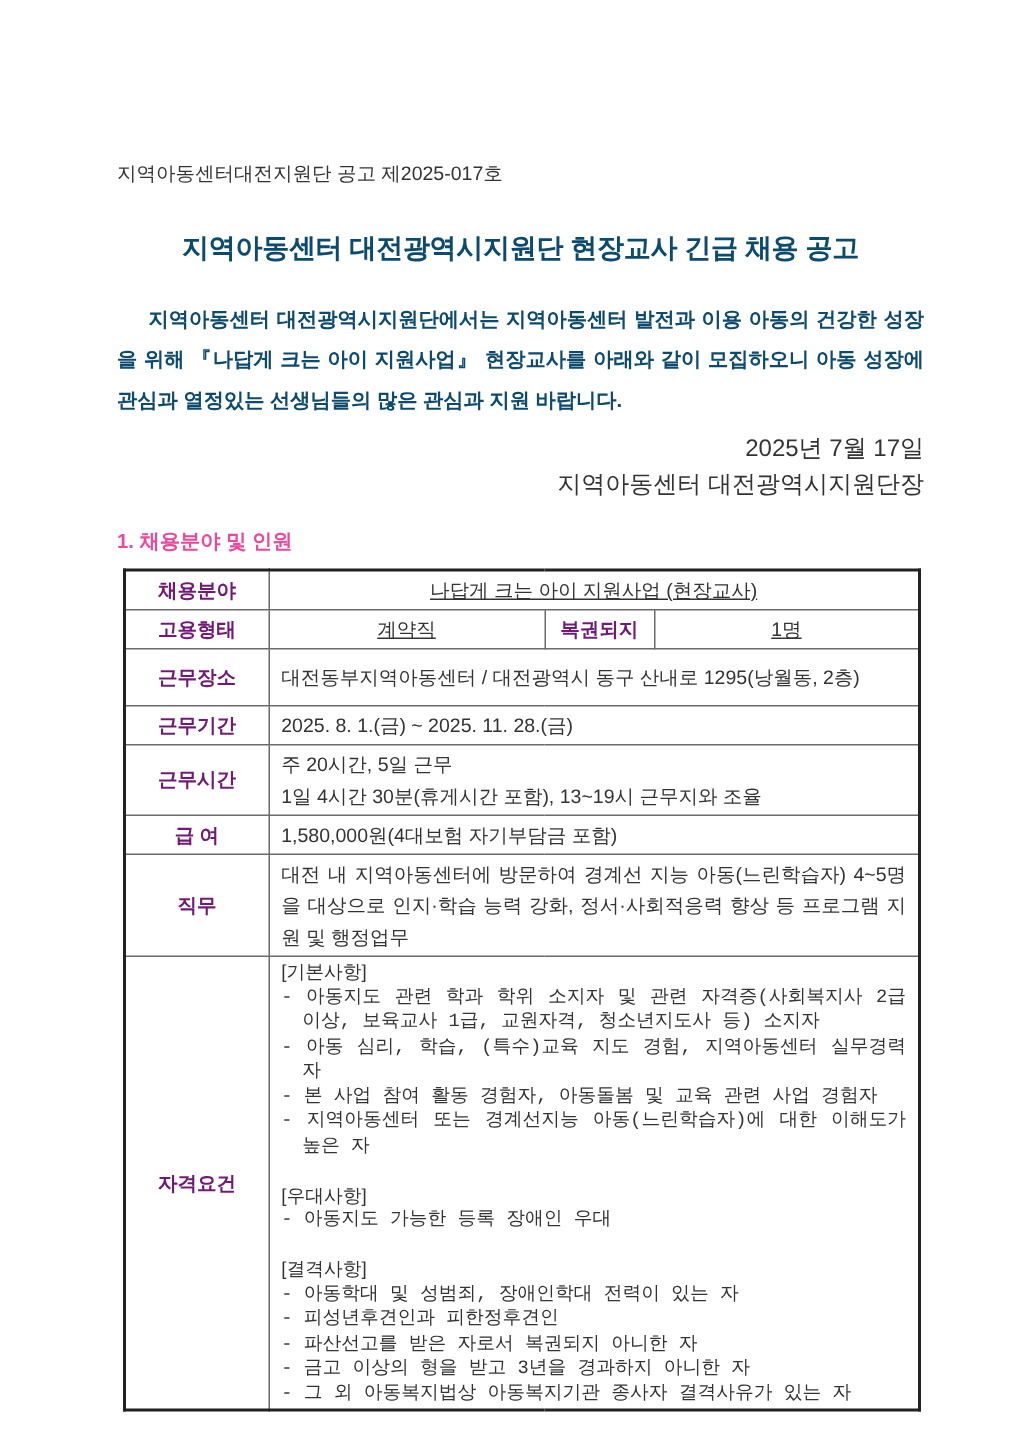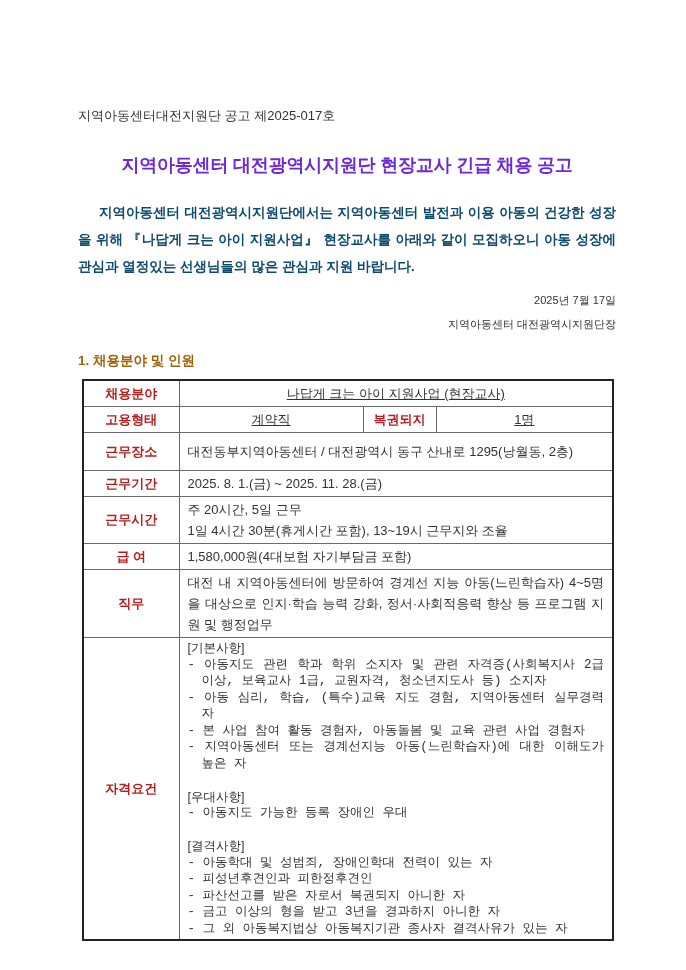--- a/index.html
+++ b/index.html
@@ -20,66 +20,66 @@
   .notice-no {
     font-size: 13px;
     line-height: 16px;
     color: #333333;
   }
   .doc-title {
     margin-top: 28px;
     font-size: 18px;
     font-weight: 700;
     text-align: center;
-    color: #6d28d9;
+    color: #0c4a6e;
     letter-spacing: -0.2px;
     line-height: 27px;
   }
   .intro {
     margin-top: 20px;
     font-size: 13.5px;
     line-height: 27px;
     text-align: justify;
     text-indent: 21px;
     color: #0c4a6e;
     font-weight: bold;
   }
   .date-block {
     margin-top: 8px;
     text-align: right;
-    font-size: 11px;
+    font-size: 16px;
     line-height: 24px;
     color: #333333;
   }
   .section-title {
     margin-top: 16px;
     font-size: 13.5px;
     font-weight: 700;
     line-height: 18px;
-    color: #a16207;
+    color: #ec4899;
   }
   table.recruit {
     margin-top: 9px;
     margin-left: 4px;
     width: 530px;
     border-collapse: collapse;
     table-layout: fixed;
     border: 2px solid #222222;
     font-size: 13px;
     color: #333333;
   }
   table.recruit th, table.recruit td {
     border: 1px solid #6b6b6b;
     vertical-align: middle;
   }
   table.recruit th {
     font-weight: 700;
     text-align: center;
     font-size: 13px;
-    color: #b91c1c;
+    color: #701a75;
     padding: 0 2px;
   }
   table.recruit td {
     padding: 2px 8px;
     line-height: 21px;
   }
   td.center { text-align: center; text-decoration: underline; }
   tr.r-field  { height: 21px; }
   tr.r-emp    { height: 21px; }
   tr.r-place  { height: 38px; }

